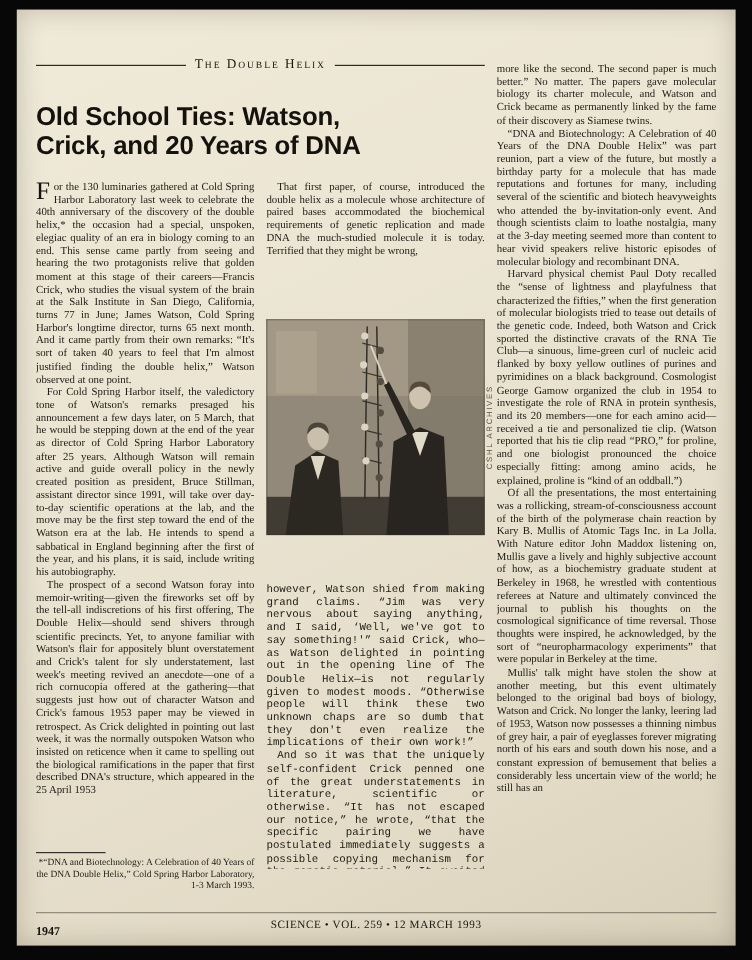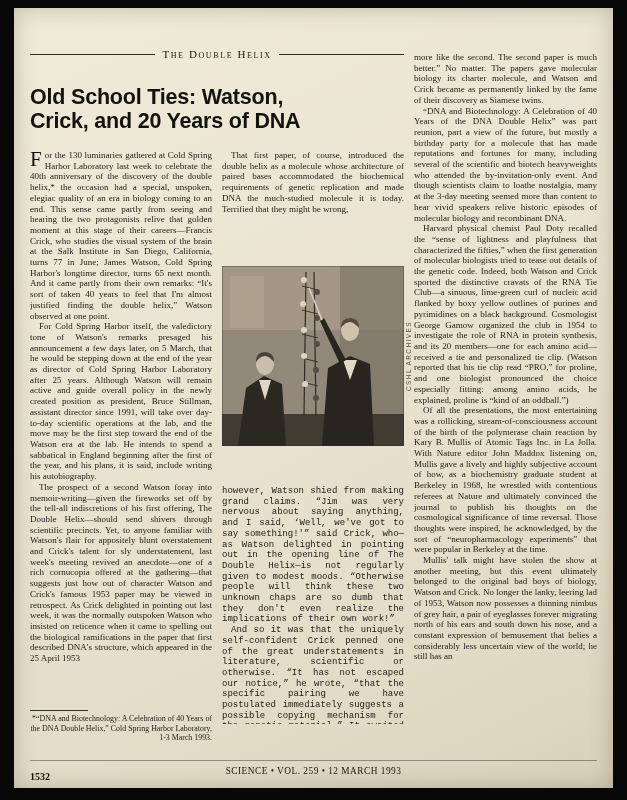--- a/index.html
+++ b/index.html
@@ -165,17 +165,17 @@
     <p class="noindent">more like the second. The second paper is much better.” No matter. The papers gave molecular biology its charter molecule, and Watson and Crick became as permanently linked by the fame of their discovery as Siamese twins.</p>
     <p>“DNA and Biotechnology: A Celebration of 40 Years of the DNA Double Helix” was part reunion, part a view of the future, but mostly a birthday party for a molecule that has made reputations and fortunes for many, including several of the scientific and biotech heavyweights who attended the by-invitation-only event. And though scientists claim to loathe nostalgia, many at the 3-day meeting seemed more than content to hear vivid speakers relive historic episodes of molecular biology and recombinant DNA.</p>
     <p>Harvard physical chemist Paul Doty recalled the “sense of lightness and playfulness that characterized the fifties,” when the first generation of molecular biologists tried to tease out details of the genetic code. Indeed, both Watson and Crick sported the distinctive cravats of the RNA Tie Club—a sinuous, lime-green curl of nucleic acid flanked by boxy yellow outlines of purines and pyrimidines on a black background. Cosmologist George Gamow organized the club in 1954 to investigate the role of RNA in protein synthesis, and its 20 members—one for each amino acid—received a tie and personalized tie clip. (Watson reported that his tie clip read “PRO,” for proline, and one biologist pronounced the choice especially fitting: among amino acids, he explained, proline is “kind of an oddball.”)</p>
     <p>Of all the presentations, the most entertaining was a rollicking, stream-of-consciousness account of the birth of the polymerase chain reaction by Kary B. Mullis of Atomic Tags Inc. in La Jolla. With Nature editor John Maddox listening on, Mullis gave a lively and highly subjective account of how, as a biochemistry graduate student at Berkeley in 1968, he wrestled with contentious referees at Nature and ultimately convinced the journal to publish his thoughts on the cosmological significance of time reversal. Those thoughts were inspired, he acknowledged, by the sort of “neuropharmacology experiments” that were popular in Berkeley at the time.</p>
     <p>Mullis' talk might have stolen the show at another meeting, but this event ultimately belonged to the original bad boys of biology, Watson and Crick. No longer the lanky, leering lad of 1953, Watson now possesses a thinning nimbus of grey hair, a pair of eyeglasses forever migrating north of his ears and south down his nose, and a constant expression of bemusement that belies a considerably less uncertain view of the world; he still has an</p>
   </div>
 
   <div class="footnote">*“DNA and Biotechnology: A Celebration of 40 Years of the DNA Double Helix,” Cold Spring Harbor Laboratory, 1-3 March 1993.</div>
 
   <div class="footer">
-    <span class="page-number">1532</span>
+    <span class="page-number">1947</span>
     <span class="journal-line">SCIENCE • VOL. 259 • 12 MARCH 1993</span>
   </div>
 
 </div>
 
 </body></html>

